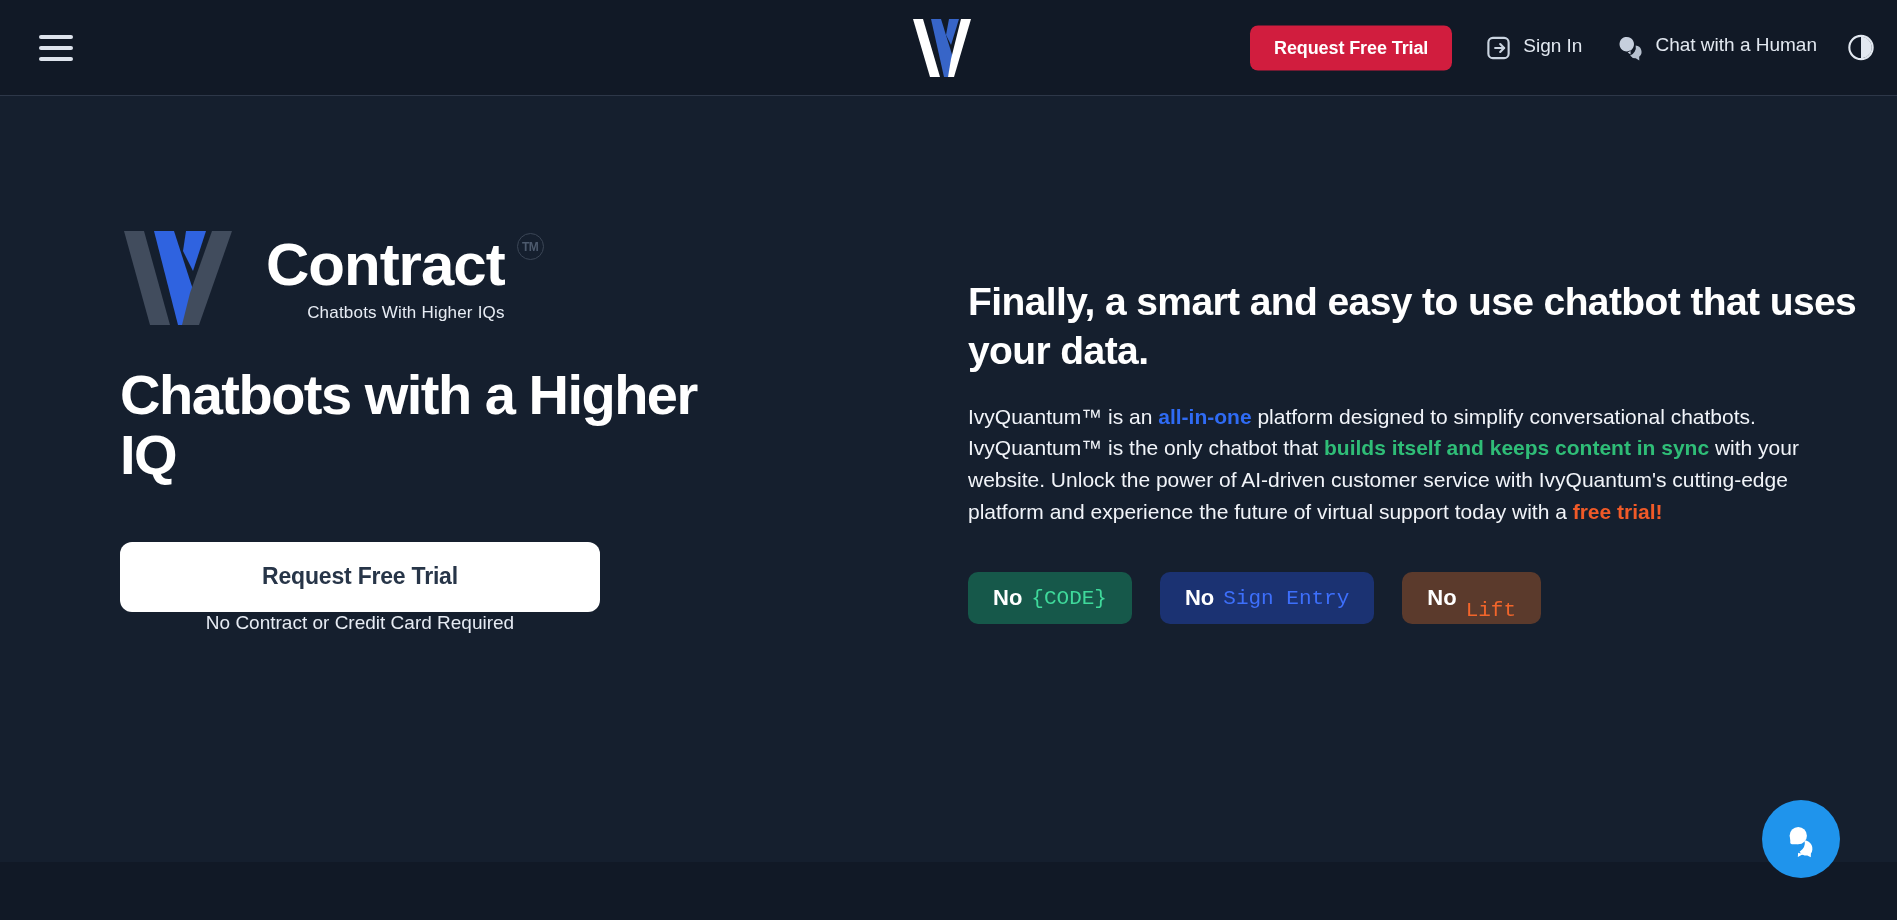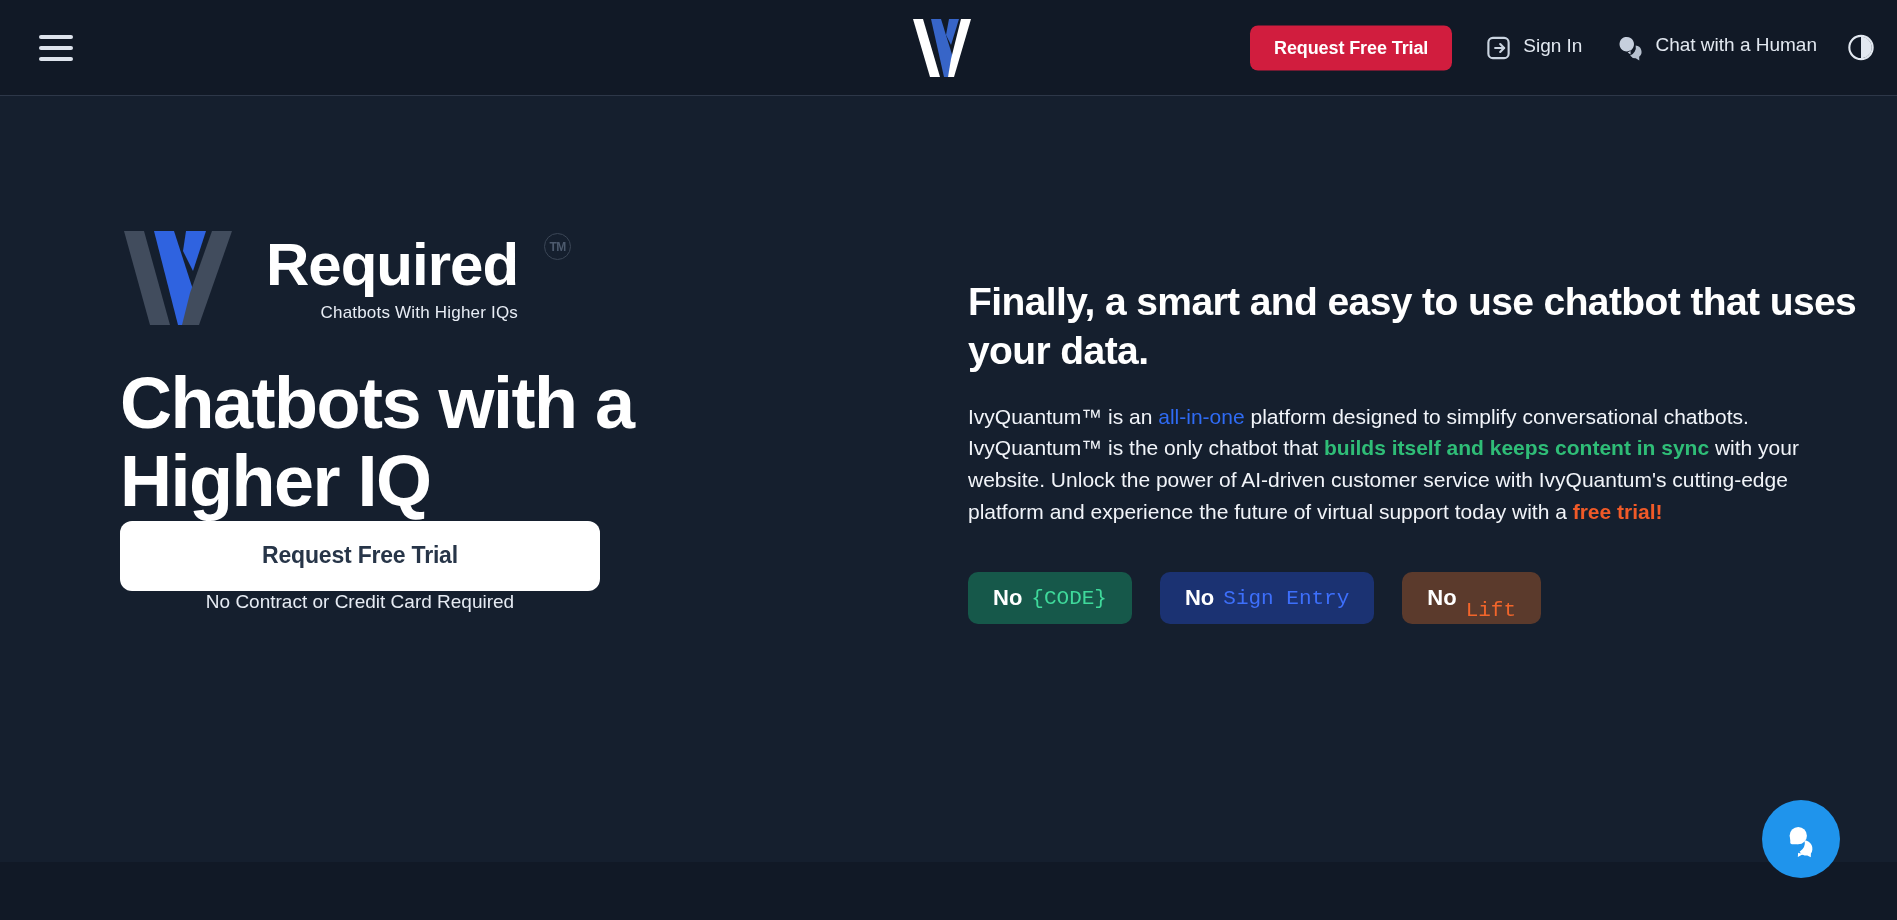--- a/index.html
+++ b/index.html
@@ -165,33 +165,34 @@
   .tm-badge {
     width: 27px; height: 27px;
     border: 1.5px solid #3b4656;
     border-radius: 50%;
     color: #4d5a6d;
     font-size: 12px;
     font-weight: 700;
     display: flex;
     align-items: center;
     justify-content: center;
-    margin-left: 26px;
+    margin-left: 12px;
     margin-top: 4px;
     flex: none;
     letter-spacing: -0.5px;
   }
 
   .hero-title {
-    font-size: 72px;
+    font-size: 56px;
     line-height: 1.08;
     font-weight: 800;
     color: #ffffff;
     letter-spacing: -1.5px;
     max-width: 610px;
+    margin-bottom: 56px;
   }
 
   .hero-cta {
     display: block;
     width: 480px;
     height: 70px;
     background: #ffffff;
     color: #273548;
     border: none;
     border-radius: 12px;
@@ -226,21 +227,21 @@
     margin-bottom: 25px;
   }
 
   .rh-body {
     font-size: 21px;
     line-height: 1.52;
     color: #f1f4f9;
     margin-bottom: 44px;
     max-width: 900px;
   }
-  .hl-blue   { color: #2f6bf4; font-weight: 400; }
+  .hl-blue   { color: #2f6bf4; font-weight: 700; }
   .hl-green  { color: #2fbd77; font-weight: 700; }
   .hl-orange { color: #f05a28; font-weight: 700; }
 
   .badges { display: flex; align-items: center; gap: 28px; }
   .badge {
     height: 52px;
     display: flex;
     align-items: center;
     gap: 9px;
     border-radius: 10px;
@@ -351,21 +352,21 @@
         <div class="brandlogo">
           <div class="brandmark">
             <svg viewBox="0 0 128 98" xmlns="http://www.w3.org/2000/svg">
               <polygon points="4,2 24,2 50,96 30,96" fill="#414c5d"></polygon>
               <polygon points="34,2 54,2 76,70 66,96 58,96" fill="#2f63e0"></polygon>
               <polygon points="66,2 86,2 73,42 63,22" fill="#2f63e0"></polygon>
               <polygon points="92,2 112,2 79,96 62,96 70,64" fill="#414c5d"></polygon>
             </svg>
           </div>
           <div class="brandtext">
-            <div class="bt-main">Required</div>
+            <div class="bt-main">Contract</div>
             <div class="bt-sub">Chatbots With Higher IQs</div>
           </div>
           <div class="tm-badge">TM</div>
         </div>
 
         <h1 class="hero-title">Chatbots with a Higher IQ</h1>
 
         <button class="hero-cta">Request Free Trial</button>
 
         <div class="hero-note">No Contract or Credit Card Required</div>

